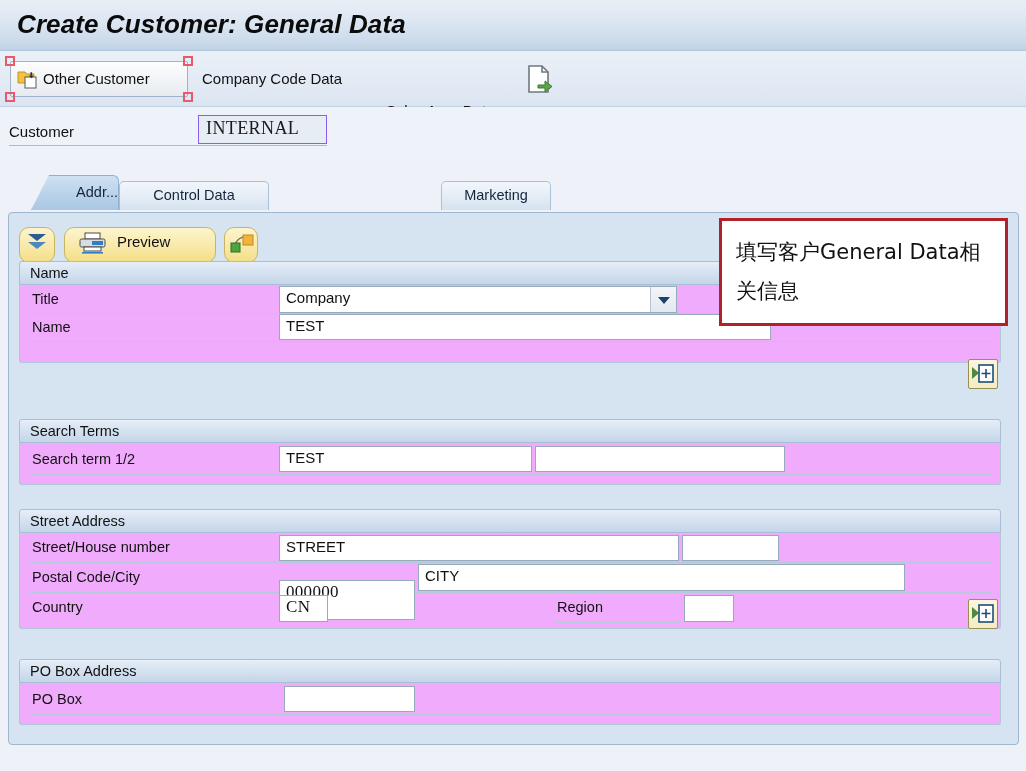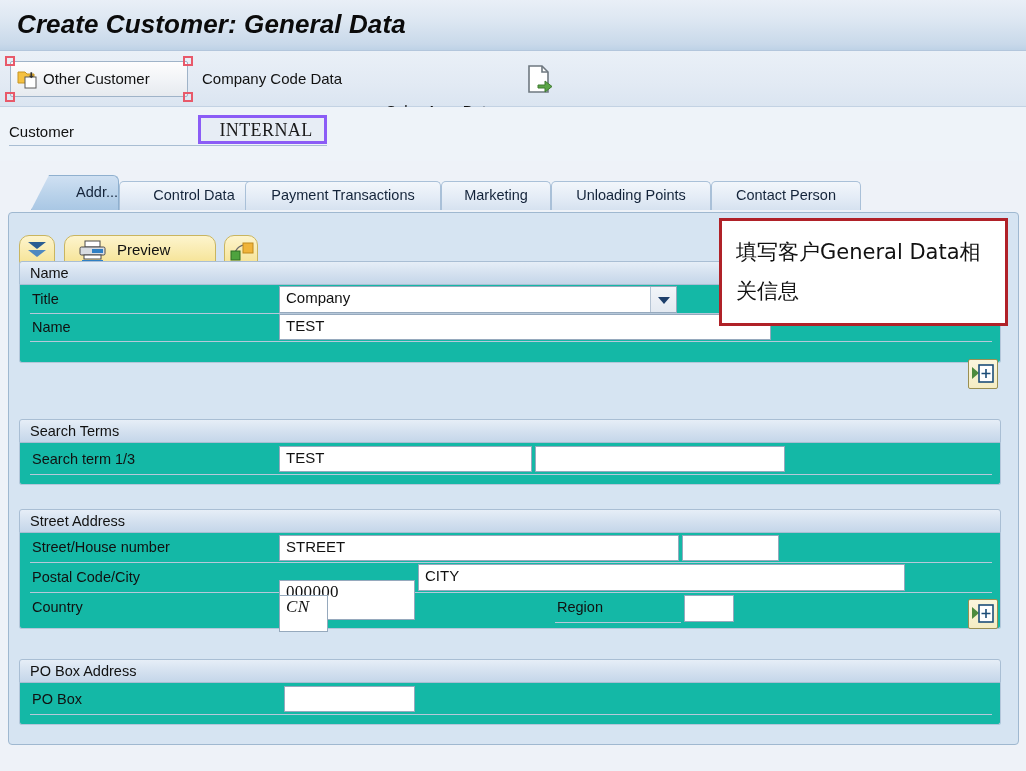--- a/index.html
+++ b/index.html
@@ -48,26 +48,26 @@
   }
   .tb-link {
     position: absolute; top: 19px; font-size: 15px; color: #111; white-space: nowrap;
     cursor: default;
   }
   .tb-link.l1 { left: 202px; }
   .tb-link.l2 { left: 386px; margin-top: 32px; }
   .tb-doc { position: absolute; left: 527px; top: 64px; width: 26px; height: 30px; }
 
   
-  .custrow { position: absolute; left: 0; top: 107px; width: 1026px; height: 54px; background: #eef3f9; text-align: center; }
+  .custrow { position: absolute; left: 0; top: 107px; width: 1026px; height: 54px; background: #eef3f9; }
   .custlabel { position: absolute; left: 9px; top: 16px; font-size: 15px; color: #111; }
   .custline { position: absolute; left: 9px; top: 38px; width: 318px; height: 1px; background: #a8bdd3; }
   .custfield {
     position: absolute; left: 198px; top: 8px; width: 129px; height: 29px;
-    background: #e7edf5; border: 3px solid #8b5cf6;
+    background: #e7edf5; border: 1px solid #8b5cf6;
     font-family: "Liberation Serif", serif; font-size: 18px; color: #1a1a1a;
     padding: 2px 0 0 7px; letter-spacing: .4px;
   }
 
   
   .tabstrip { position: absolute; left: 0; top: 161px; width: 1026px; height: 52px; }
   .tab {
     position: absolute; top: 20px; height: 29px;
     background: linear-gradient(to bottom,#f2f6fb 0%, #e4ecf6 55%, #d6e2f0 100%);
     border: 1px solid #a9c0d8; border-bottom: none;
@@ -88,21 +88,21 @@
   
   .panel {
     position: absolute; left: 8px; top: 212px; width: 1011px; height: 533px;
     background: #d6e4f2;
     border: 1px solid #9fb8d0; border-radius: 4px;
   }
 
   
   .ptb { position: absolute; left: 10px; top: 8px; height: 30px; }
   .ptb-btn {
-    position: absolute; top: 14px; height: 36px;
+    position: absolute; top: 6px; height: 36px;
     background: linear-gradient(to bottom,#fdf4cd 0%, #f8e9a8 55%, #f4de86 100%);
     border: 1px solid #c9b560; border-radius: 10px;
   }
   .ptb-b1 { left: 0; width: 36px; }
   .ptb-b2 { left: 45px; width: 152px; }
   .ptb-b3 { left: 205px; width: 34px; }
   .ptb-b2 .ptxt {
     position: absolute; left: 52px; top: 5px; font-size: 15px; color: #111;
   }
 
@@ -110,21 +110,21 @@
   .group { position: absolute; left: 10px; background: transparent; }
   .grp-head {
     position: absolute; left: 0; top: 0; height: 24px; width: 100%;
     background: linear-gradient(to bottom,#e6eef7 0%, #d3e0ef 55%, #c4d6e9 100%);
     border: 1px solid #a9bed4; border-radius: 3px 3px 0 0;
   }
   .grp-head span { position: absolute; left: 10px; top: 3px; font-size: 14.5px; color: #111; }
   .grp-body {
     position: absolute; left: 0; width: 100%;
     border: 1px solid #b4c6da; border-top: none; border-radius: 0 0 3px 3px;
-    background: #14b8a6;
+    background: #f0abfc;
   }
 
   .flabel { position: absolute; font-size: 14.5px; color: #111; white-space: nowrap; }
   .fline { position: absolute; height: 1px; background: #b6c8da; }
   .inp {
     position: absolute; background: #ffffff; border: 1px solid #96a9bd;
     font-family: "Liberation Sans", sans-serif; font-size: 15px; color: #111;
     padding: 2px 0 0 6px; overflow: hidden; white-space: nowrap;
   }
   .inp.serif {
@@ -201,24 +201,21 @@
 
 <div class="custrow">
   <div class="custlabel">Customer</div>
   <div class="custline"></div>
   <div class="custfield">INTERNAL</div>
 </div>
 
 <div class="tabstrip">
   <div class="tab active" style="left:31px;width:88px;text-align:right;">Addr...</div>
   <div class="tab" style="left:119px;width:150px;">Control Data</div>
-  <div class="tab" style="left:245px;width:196px;">Payment Transactions</div>
   <div class="tab" style="left:441px;width:110px;">Marketing</div>
-  <div class="tab" style="left:551px;width:160px;">Unloading Points</div>
-  <div class="tab" style="left:711px;width:150px;">Contact Person</div>
 </div>
 
 <div class="panel">
 
   <div class="ptb">
     <div class="ptb-btn ptb-b1">
       <span>
         <svg width="22" height="20" viewBox="0 0 22 20" style="position:absolute;left:7px;top:5px;">
           <path d="M1 1 h18 l-9 7 z" fill="#2a5d92"></path>
           <path d="M1 9 h18 l-9 7 z" fill="#4f88c0"></path>
@@ -275,21 +272,21 @@
       <rect x="8" y="3" width="14" height="17" fill="#ffffff" stroke="#1d4e78" stroke-width="1.6"></rect>
       <path d="M15 7 v9 M10.5 11.5 h9" stroke="#1d4e78" stroke-width="1.6"></path>
     </svg>
   </div>
 
   <div class="group" style="top:206px; width:982px; height:66px;">
     <div class="grp-head">
       <span>Search Terms</span>
     </div>
     <div class="grp-body" style="top:24px; height:42px;">
-      <div class="flabel" style="left:12px; top:8px;">Search term 1/3</div>
+      <div class="flabel" style="left:12px; top:8px;">Search term 1/2</div>
       <div class="fline" style="left:10px; top:31px; width:962px;"></div>
       <div class="inp" style="left:259px; top:3px; width:253px; height:26px;">TEST</div>
       <div class="inp" style="left:515px; top:3px; width:250px; height:26px;"></div>
     </div>
   </div>
 
   <div class="group" style="top:296px; width:982px; height:120px;">
     <div class="grp-head">
       <span>Street Address</span>
     </div>
@@ -298,21 +295,21 @@
       <div class="fline" style="left:10px; top:29px; width:962px;"></div>
       <div class="inp" style="left:259px; top:2px; width:400px; height:26px;">STREET</div>
       <div class="inp" style="left:662px; top:2px; width:97px; height:26px;"></div>
 
       <div class="flabel" style="left:12px; top:36px;">Postal Code/City</div>
       <div class="fline" style="left:10px; top:59px; width:962px;"></div>
       <div class="inp serif" style="left:259px; top:31px; width:136px; height:40px;margin-top:16px;">000000</div>
       <div class="inp" style="left:398px; top:31px; width:487px; height:27px;">CITY</div>
 
       <div class="flabel" style="left:12px; top:66px;">Country</div>
-      <div class="inp serif" style="left:259px; top:62px; width:49px; height:37px;font-style:italic;">CN</div>
+      <div class="inp serif" style="left:259px; top:62px; width:49px; height:27px;">CN</div>
       <div class="flabel" style="left:537px; top:66px;">Region</div>
       <div class="fline" style="left:535px; top:89px; width:126px;"></div>
       <div class="inp" style="left:664px; top:62px; width:50px; height:27px;"></div>
     </div>
   </div>
 
   <div class="sidebtn" style="left:959px; top:386px;">
     <svg width="24" height="24" viewBox="0 0 24 24" style="position:absolute;left:2px;top:2px;">
       <path d="M1 5 l7 6 l-7 6 z" fill="#4d8a3c"></path>
       <rect x="8" y="3" width="14" height="17" fill="#ffffff" stroke="#1d4e78" stroke-width="1.6"></rect>

